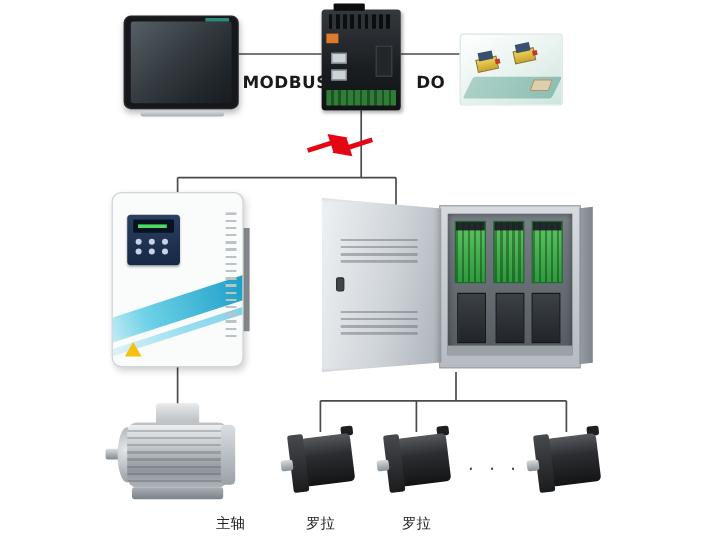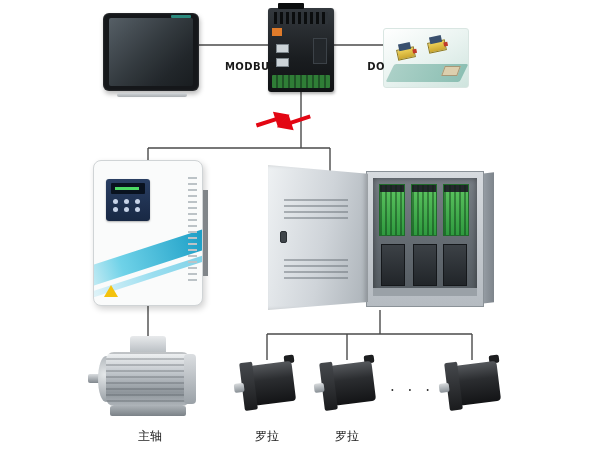--- a/index.html
+++ b/index.html
@@ -127,26 +127,26 @@
   .servo-body{position:absolute;left:18px;top:8px;width:42px;height:40px;border-radius:4px;
       background:linear-gradient(180deg,#55585c 0%,#2b2d30 40%,#131416 100%);}
   .servo-flange{position:absolute;left:8px;top:4px;width:13px;height:48px;border-radius:2px;
       background:linear-gradient(180deg,#46494d,#1a1b1d);}
   .servo-shaft{position:absolute;left:0;top:24px;width:10px;height:9px;border-radius:2px;
       background:linear-gradient(180deg,#d7dadc,#899096);}
   .servo-cable{position:absolute;right:3px;top:2px;width:10px;height:8px;border-radius:2px;background:#1d1e20;}
   .servo.s1{left:234px;top:356px;} .servo.s2{left:314px;top:356px;} .servo.s3{left:439px;top:356px;}
 
   
-  .netlbl{position:absolute;z-index:3;font-size:10px;font-weight:600;color:#1a1a1a;text-align:center;letter-spacing:.4px;margin-left:17px;}
+  .netlbl{position:absolute;z-index:3;font-size:14px;font-weight:600;color:#1a1a1a;text-align:center;letter-spacing:.4px;}
   .lbl-modbus{left:202px;top:61px;width:64px;}
   .lbl-do{left:342px;top:61px;width:34px;}
   .dots{left:388px;top:382px;width:48px;text-align:center;font-size:15px;letter-spacing:4px;color:#3a3a3a;z-index:2;}
   .machlbl{position:absolute;top:428px;font-size:12px;color:#222;text-align:center;z-index:2;}
-  .lbl-spindle{left:96px;width:108px;}
+  .lbl-spindle{left:96px;width:108px;text-align:right;}
   .lbl-roller1{left:234px;width:66px;}
   .lbl-roller2{left:314px;width:66px;}
   .lbl-drum{left:439px;width:66px;}
 </style>
 </head>
 <body>
 
 <div class="stage">
 
   <svg id="wires" viewBox="0 0 600 450">

